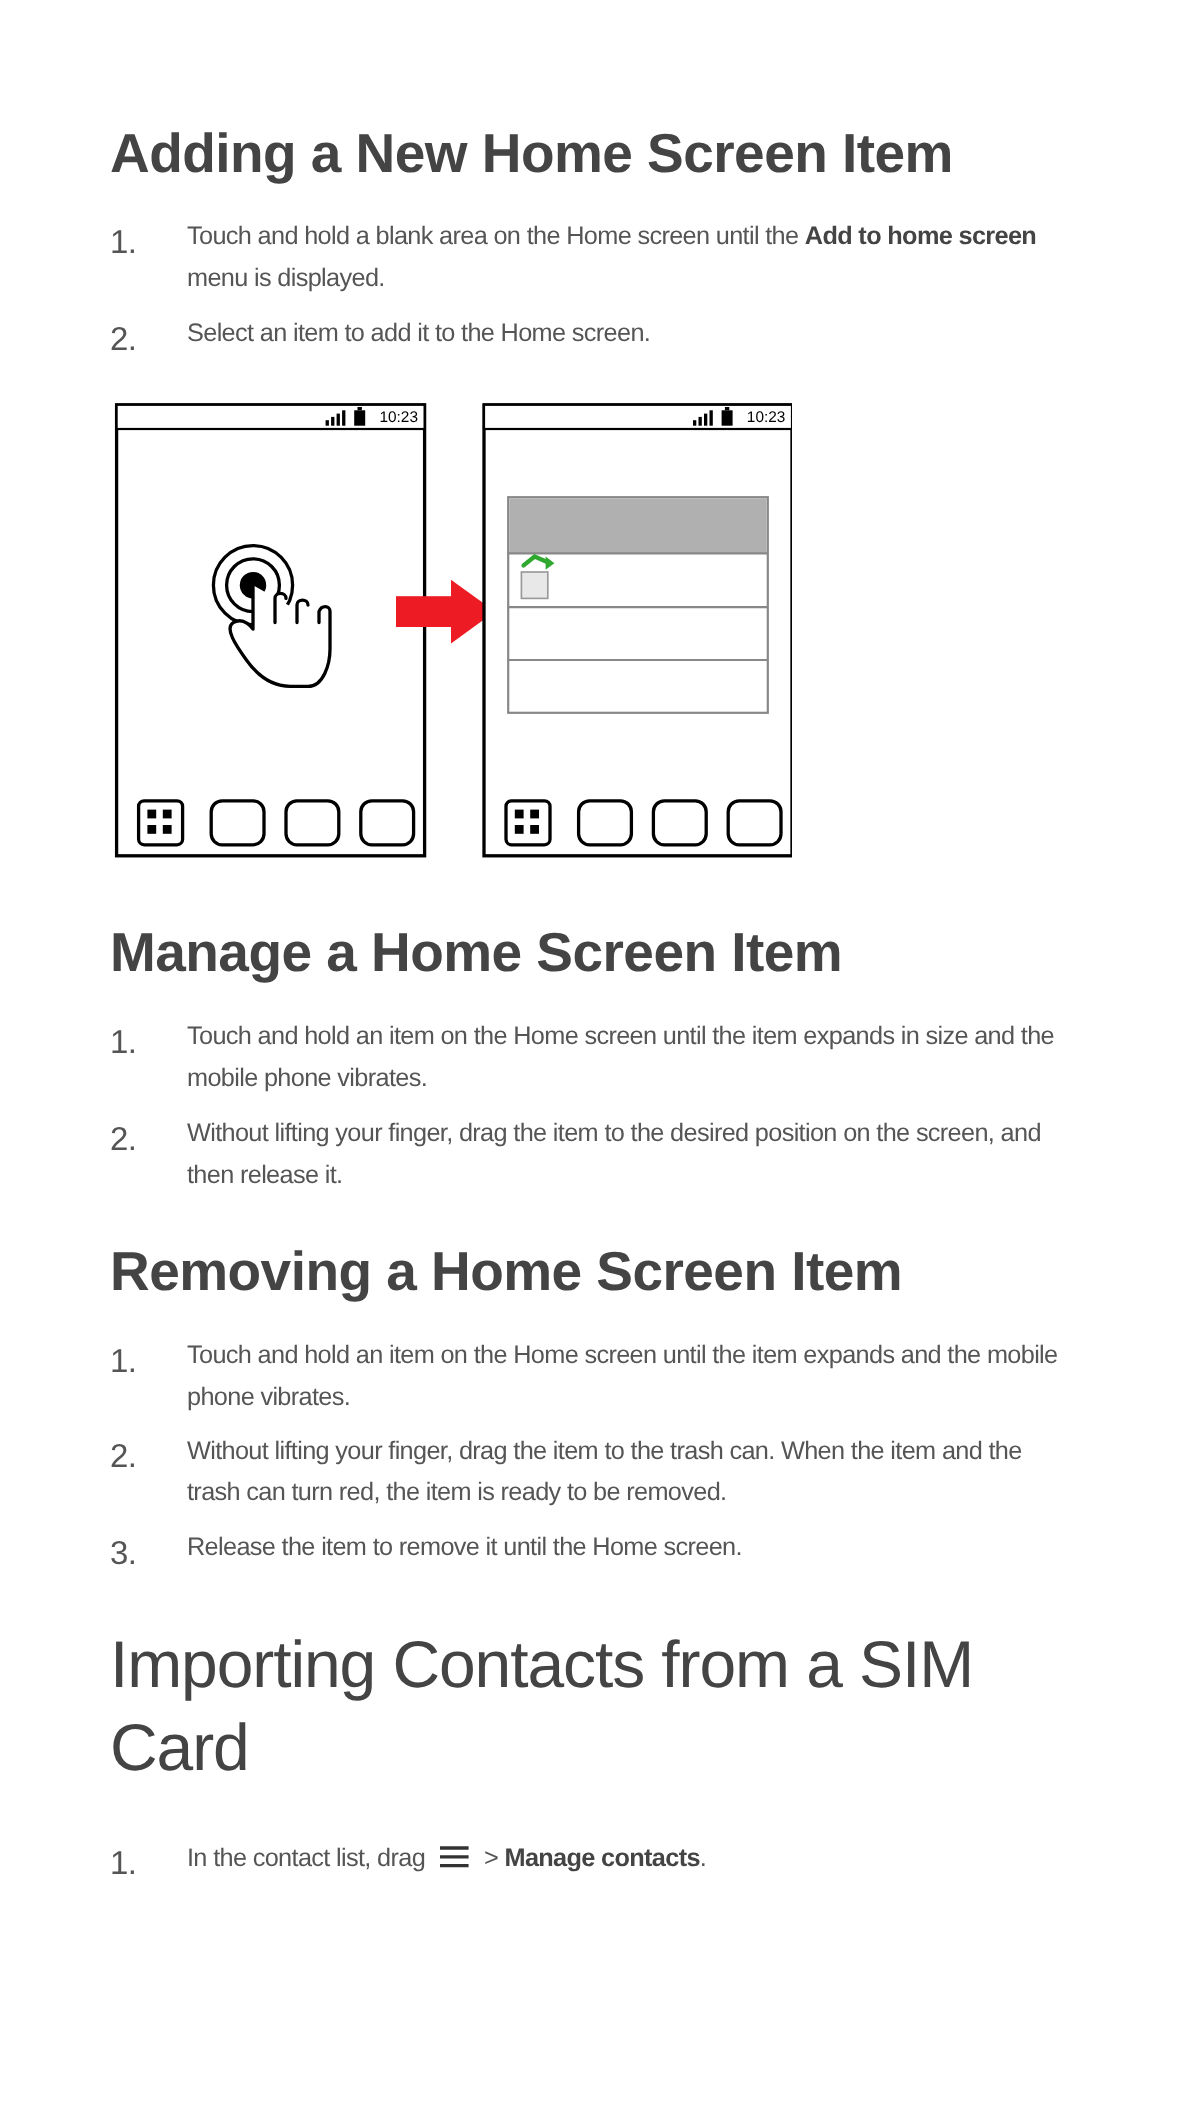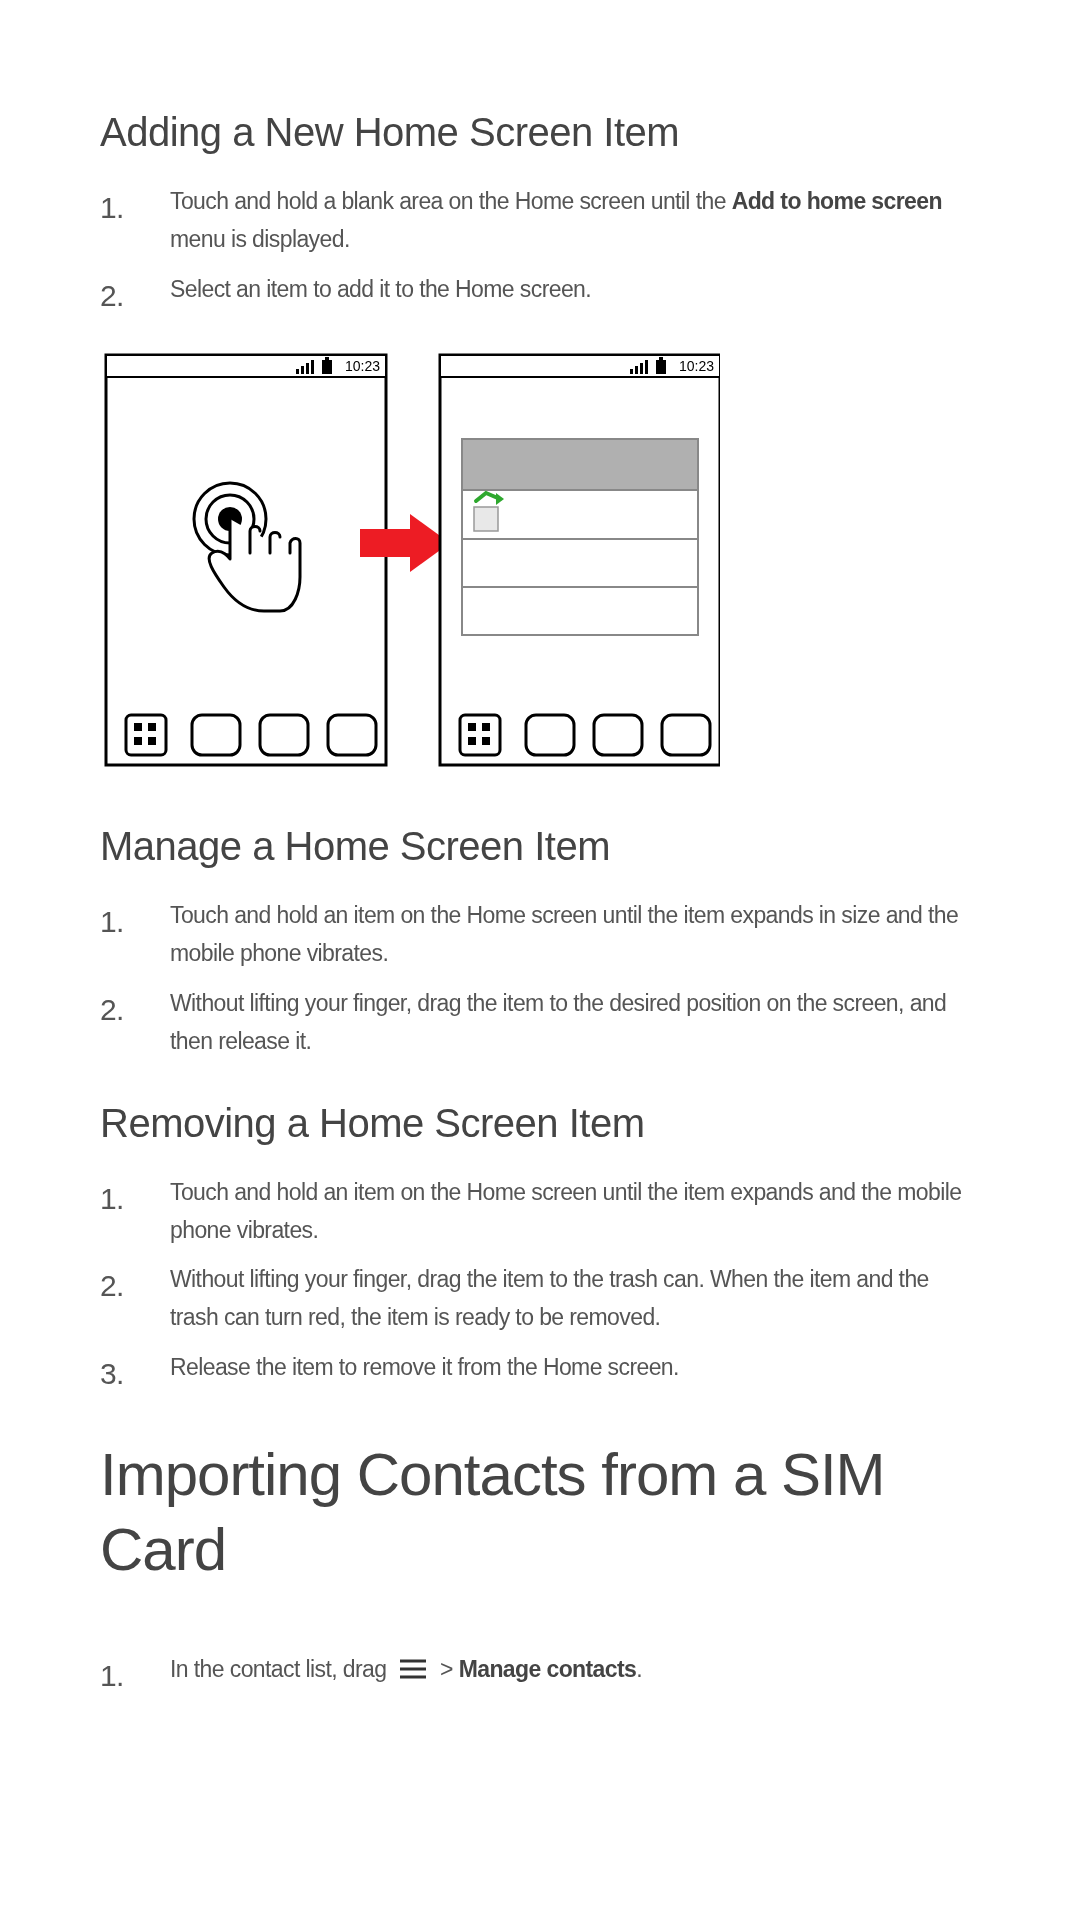--- a/index.html
+++ b/index.html
@@ -5,32 +5,32 @@
     * { margin: 0; padding: 0; box-sizing: border-box; }
     body {
       background: #ffffff;
       font-family: Arial, Helvetica, sans-serif;
       width: 1080px;
       height: 1912px;
       padding: 110px 100px 60px 100px;
       color: #4a4a4a;
     }
     .heading-2 {
-      font-size: 40px;
-      font-weight: 400;
+      font-size: 50px;
+      font-weight: 700;
       color: #444;
       margin-bottom: 28px;
       letter-spacing: -0.5px;
     }
     .heading-1 {
       font-size: 60px;
       font-weight: 400;
       color: #444;
       margin-top: 50px;
-      margin-bottom: 64px;
+      margin-bottom: 44px;
       line-height: 1.25;
       letter-spacing: -1px;
     }
     .ol {
       list-style: none;
       counter-reset: item;
       margin-bottom: 40px;
     }
     .ol > li {
       counter-increment: item;
@@ -182,21 +182,21 @@
 
 <h2 class="heading-2">Removing a Home Screen Item</h2>
 <ol class="ol">
   <li>
     <span>Touch and hold an item on the Home screen until the item expands and the mobile phone vibrates.</span>
   </li>
   <li>
     <span>Without lifting your finger, drag the item to the trash can. When the item and the trash can turn red, the item is ready to be removed.</span>
   </li>
   <li>
-    <span>Release the item to remove it from the Home screen.</span>
+    <span>Release the item to remove it until the Home screen.</span>
   </li>
 </ol>
 
 <h1 class="heading-1">Importing Contacts from a SIM Card</h1>
 <ol class="ol">
   <li>
     <span>In the contact list, drag </span><span class="menu-lines-icon"><svg width="30" height="22" viewBox="0 0 30 22">
           <line x1="2" y1="3" x2="28" y2="3" stroke="#333" stroke-width="3"></line>
           <line x1="2" y1="11" x2="28" y2="11" stroke="#333" stroke-width="3"></line>
           <line x1="2" y1="19" x2="28" y2="19" stroke="#333" stroke-width="3"></line>

